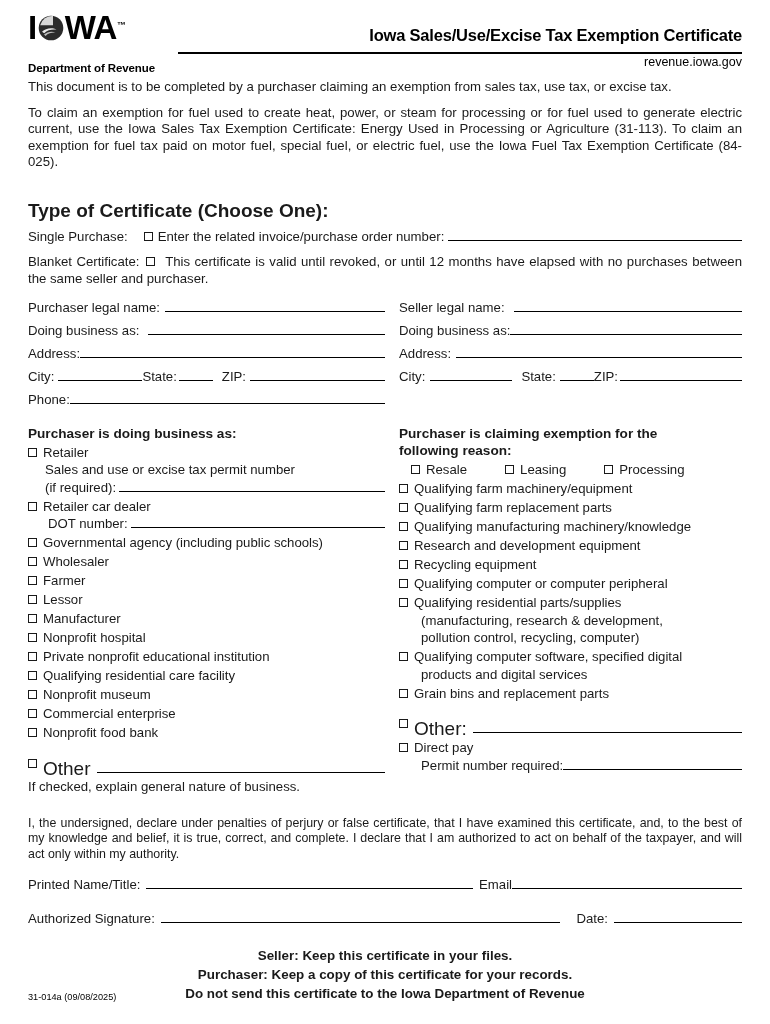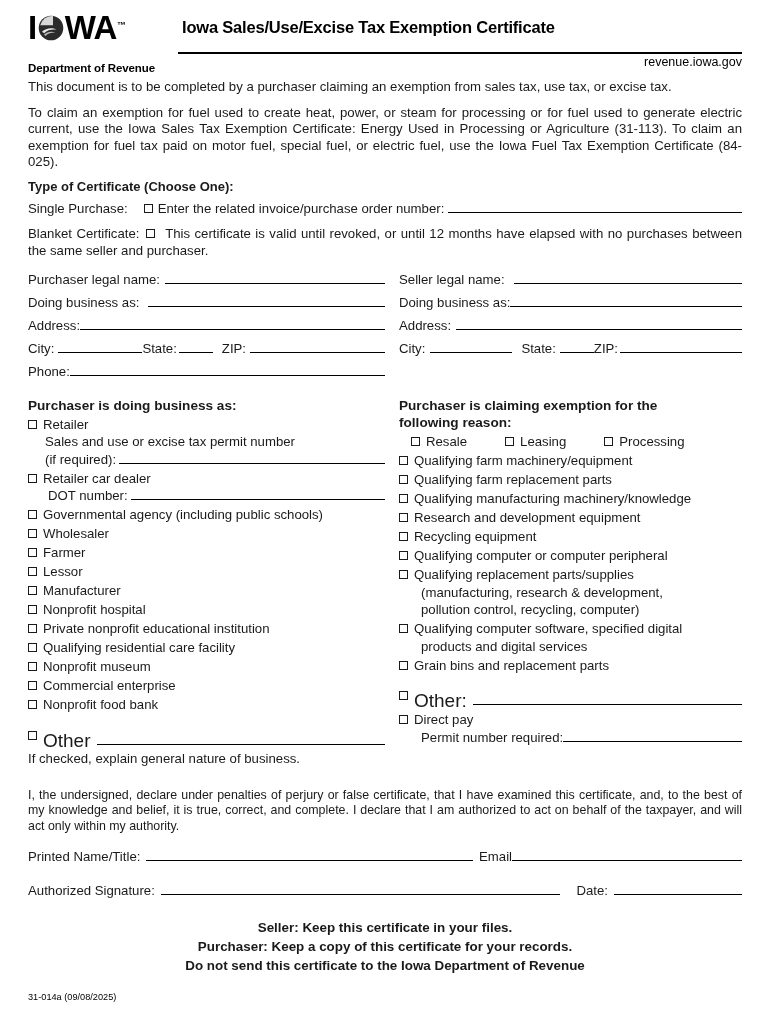--- a/index.html
+++ b/index.html
@@ -38,21 +38,21 @@
   }
   .emblem svg { display: block; }
   .dept {
     font-size: 11.5px;
     font-weight: bold;
     letter-spacing: -0.1px;
     margin-top: 15px;
     white-space: nowrap;
     color: #000;
   }
-  .title-area { position: absolute; right: 0; top: 18px; text-align: left; width: 560px; }
+  .title-area { position: absolute; right: 0; top: 26px; text-align: right; width: 560px; }
   .form-title {
     font-size: 16.5px;
     font-weight: bold;
     letter-spacing: -0.2px;
     color: #000;
     white-space: nowrap;
   }
   .header-rule {
     position: absolute;
     left: 150px; right: 0; top: 52px;
@@ -67,23 +67,23 @@
   
   .intro {
     font-size: 13.2px;
     line-height: 16.5px;
     margin-top: 9px;
   }
   .intro.justify { text-align: justify; }
   .intro + .intro { margin-top: 9px; }
 
   .section-head {
-    font-size: 13px;
-    font-weight: bold;
-    margin-top: 8px;
+    font-size: 19px;
+    font-weight: bold;
+    margin-top: 29px;
   }
 
   .cert-row { font-size: 13.2px; margin-top: 6px; display: flex; align-items: baseline; }
   .cert-row .lbl { white-space: nowrap; }
   .cert-row .gap { display: inline-block; width: 16px; }
   .flexline { flex: 1; border-bottom: 1.3px solid #000; height: 13px; margin-left: 4px; }
 
   .blanket { font-size: 13.2px; margin-top: 9px; line-height: 17px; text-align: justify; }
   .blanket .cb { margin: 0 6px 0 2px; }
 
@@ -405,21 +405,21 @@
         <span class="cb"></span>
         <span class="txt">Recycling equipment</span>
       </div>
       <div class="cl-item">
         <span class="cb"></span>
         <span class="txt">Qualifying computer or computer peripheral</span>
       </div>
 
       <div class="cl-item">
         <span class="cb"></span>
-        <span class="txt">Qualifying replacement parts/supplies</span>
+        <span class="txt">Qualifying residential parts/supplies</span>
       </div>
       <div class="cont" style="padding-left:22px;">(manufacturing, research &amp; development,</div>
       <div class="cont" style="padding-left:22px;">pollution control, recycling, computer)</div>
 
       <div class="cl-item">
         <span class="cb"></span>
         <span class="txt">Qualifying computer software, specified digital</span>
       </div>
       <div class="cont" style="padding-left:22px;">products and digital services</div>
 

